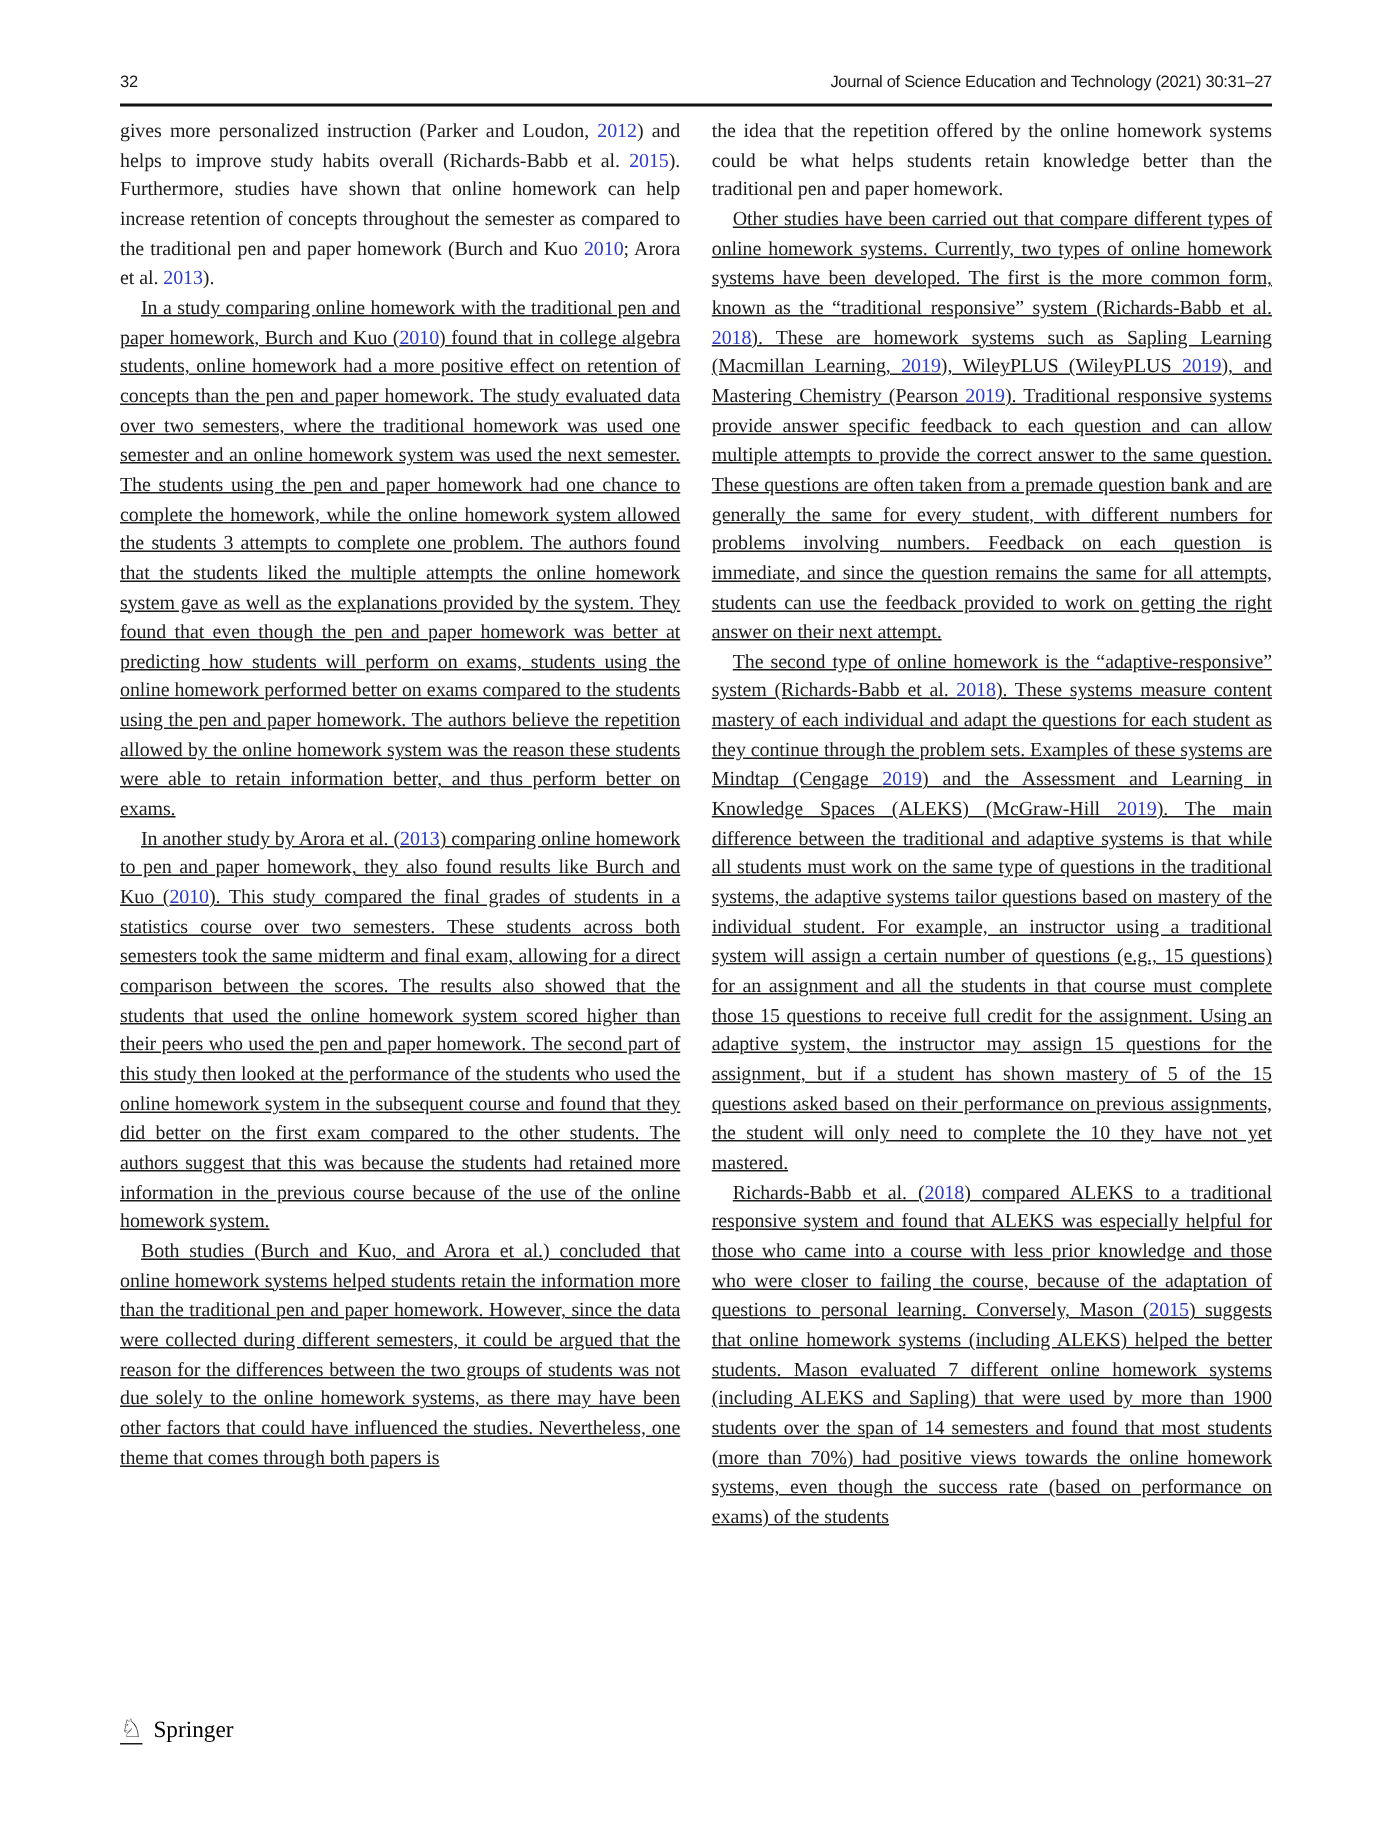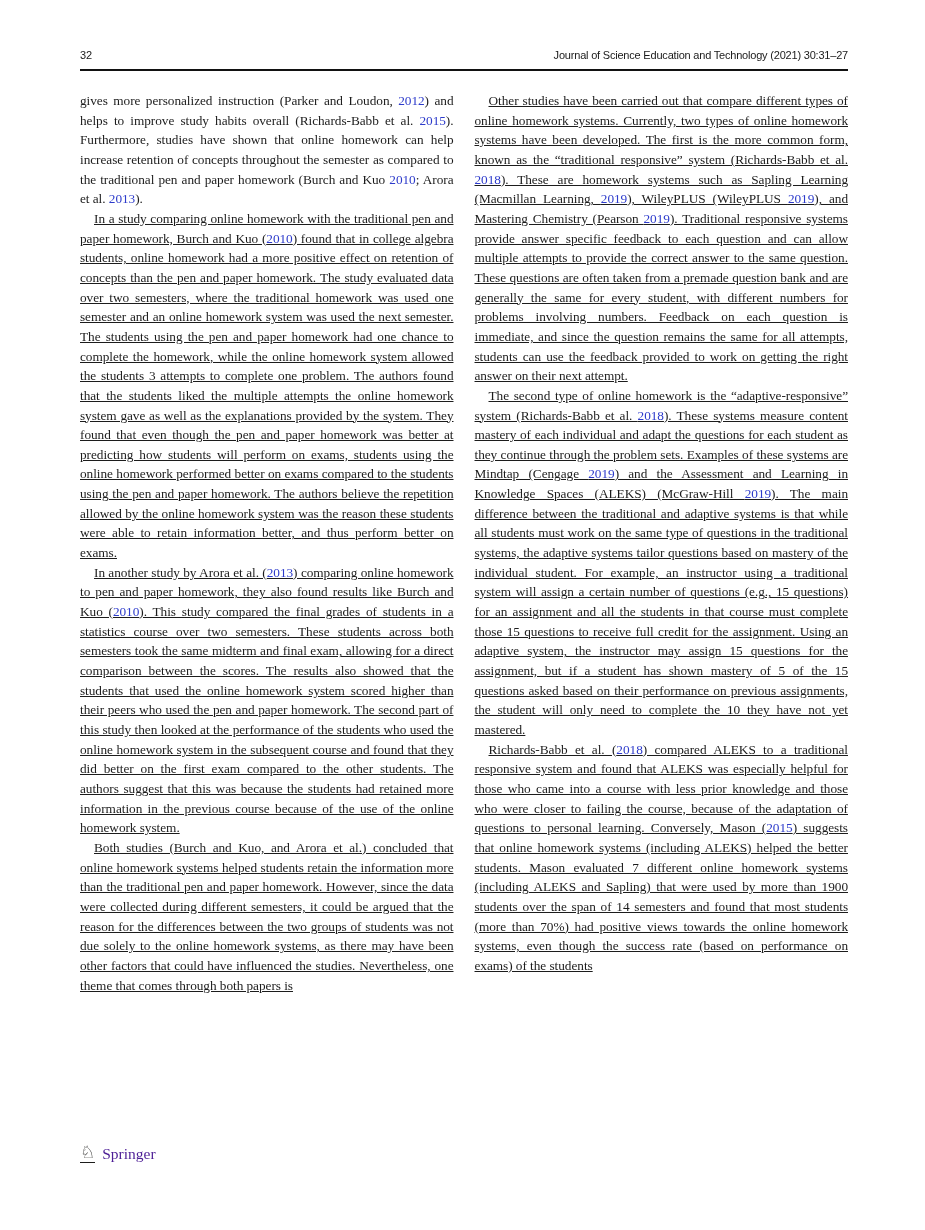--- a/index.html
+++ b/index.html
@@ -28,21 +28,21 @@
   .header-rule {
     position: absolute;
     left: 80px;
     top: 69px;
     width: 768px;
     border-top: 2px solid #121212;
   }
   .content {
     position: absolute;
     left: 80px;
-    top: 91px;
+    top: 77px;
     width: 768px;
     display: flex;
     gap: 21px;
   }
   .col {
     width: 374px;
     text-align: justify;
     font-size: 13.3px;
     line-height: 19.65px;
     letter-spacing: -0.05px;
@@ -67,21 +67,21 @@
   .springer-mark {
     font-size: 17px;
     line-height: 1;
     border-bottom: 1.5px solid #1d1d1b;
     padding-bottom: 1px;
     color: #1d1d1b;
   }
   .springer-name {
     font-family: "Liberation Serif", serif;
     font-size: 15.5px;
-    color: #4c1d95;
+    color: #000000;
   }
 </style>
 </head>
 <body>
 
 <div class="page">
 
   <div class="header">
     <span>32</span>
     <span>Journal of Science Education and Technology (2021) 30:31–27</span>
@@ -90,20 +90,21 @@
   <div class="header-rule"></div>
 
   <div class="content">
     <div class="col">
         <p class="para">gives more personalized instruction (Parker and Loudon, <a class="ref-link">2012</a>) and helps to improve study habits overall (Richards-Babb et al. <a class="ref-link">2015</a>). Furthermore, studies have shown that online homework can help increase retention of concepts throughout the semester as compared to the traditional pen and paper homework (Burch and Kuo <a class="ref-link">2010</a>; Arora et al. <a class="ref-link">2013</a>).</p>
         <p class="para indent">In a study comparing online homework with the traditional pen and paper homework, Burch and Kuo (<a class="ref-link">2010</a>) found that in college algebra students, online homework had a more positive effect on retention of concepts than the pen and paper homework. The study evaluated data over two semesters, where the traditional homework was used one semester and an online homework system was used the next semester. The students using the pen and paper homework had one chance to complete the homework, while the online homework system allowed the students 3 attempts to complete one problem. The authors found that the students liked the multiple attempts the online homework system gave as well as the explanations provided by the system. They found that even though the pen and paper homework was better at predicting how students will perform on exams, students using the online homework performed better on exams compared to the students using the pen and paper homework. The authors believe the repetition allowed by the online homework system was the reason these students were able to retain information better, and thus perform better on exams.</p>
         <p class="para indent">In another study by Arora et al. (<a class="ref-link">2013</a>) comparing online homework to pen and paper homework, they also found results like Burch and Kuo (<a class="ref-link">2010</a>). This study compared the final grades of students in a statistics course over two semesters. These students across both semesters took the same midterm and final exam, allowing for a direct comparison between the scores. The results also showed that the students that used the online homework system scored higher than their peers who used the pen and paper homework. The second part of this study then looked at the performance of the students who used the online homework system in the subsequent course and found that they did better on the first exam compared to the other students. The authors suggest that this was because the students had retained more information in the previous course because of the use of the online homework system.</p>
         <p class="para indent">Both studies (Burch and Kuo, and Arora et al.) concluded that online homework systems helped students retain the information more than the traditional pen and paper homework. However, since the data were collected during different semesters, it could be argued that the reason for the differences between the two groups of students was not due solely to the online homework systems, as there may have been other factors that could have influenced the studies. Nevertheless, one theme that comes through both papers is</p>
       </div>
     <div class="col">
+        <p class="para">the idea that the repetition offered by the online homework systems could be what helps students retain knowledge better than the traditional pen and paper homework.</p>
         <p class="para indent">Other studies have been carried out that compare different types of online homework systems. Currently, two types of online homework systems have been developed. The first is the more common form, known as the “traditional responsive” system (Richards-Babb et al. <a class="ref-link">2018</a>). These are homework systems such as Sapling Learning (Macmillan Learning, <a class="ref-link">2019</a>), WileyPLUS (WileyPLUS <a class="ref-link">2019</a>), and Mastering Chemistry (Pearson <a class="ref-link">2019</a>). Traditional responsive systems provide answer specific feedback to each question and can allow multiple attempts to provide the correct answer to the same question. These questions are often taken from a premade question bank and are generally the same for every student, with different numbers for problems involving numbers. Feedback on each question is immediate, and since the question remains the same for all attempts, students can use the feedback provided to work on getting the right answer on their next attempt.</p>
         <p class="para indent">The second type of online homework is the “adaptive-responsive” system (Richards-Babb et al. <a class="ref-link">2018</a>). These systems measure content mastery of each individual and adapt the questions for each student as they continue through the problem sets. Examples of these systems are Mindtap (Cengage <a class="ref-link">2019</a>) and the Assessment and Learning in Knowledge Spaces (ALEKS) (McGraw-Hill <a class="ref-link">2019</a>). The main difference between the traditional and adaptive systems is that while all students must work on the same type of questions in the traditional systems, the adaptive systems tailor questions based on mastery of the individual student. For example, an instructor using a traditional system will assign a certain number of questions (e.g., 15 questions) for an assignment and all the students in that course must complete those 15 questions to receive full credit for the assignment. Using an adaptive system, the instructor may assign 15 questions for the assignment, but if a student has shown mastery of 5 of the 15 questions asked based on their performance on previous assignments, the student will only need to complete the 10 they have not yet mastered.</p>
         <p class="para indent">Richards-Babb et al. (<a class="ref-link">2018</a>) compared ALEKS to a traditional responsive system and found that ALEKS was especially helpful for those who came into a course with less prior knowledge and those who were closer to failing the course, because of the adaptation of questions to personal learning. Conversely, Mason (<a class="ref-link">2015</a>) suggests that online homework systems (including ALEKS) helped the better students. Mason evaluated 7 different online homework systems (including ALEKS and Sapling) that were used by more than 1900 students over the span of 14 semesters and found that most students (more than 70%) had positive views towards the online homework systems, even though the success rate (based on performance on exams) of the students</p>
       </div>
   </div>
 
   <div class="footer">
     <span class="springer-mark">♘</span>
     <span class="springer-name">Springer</span>
   </div>

